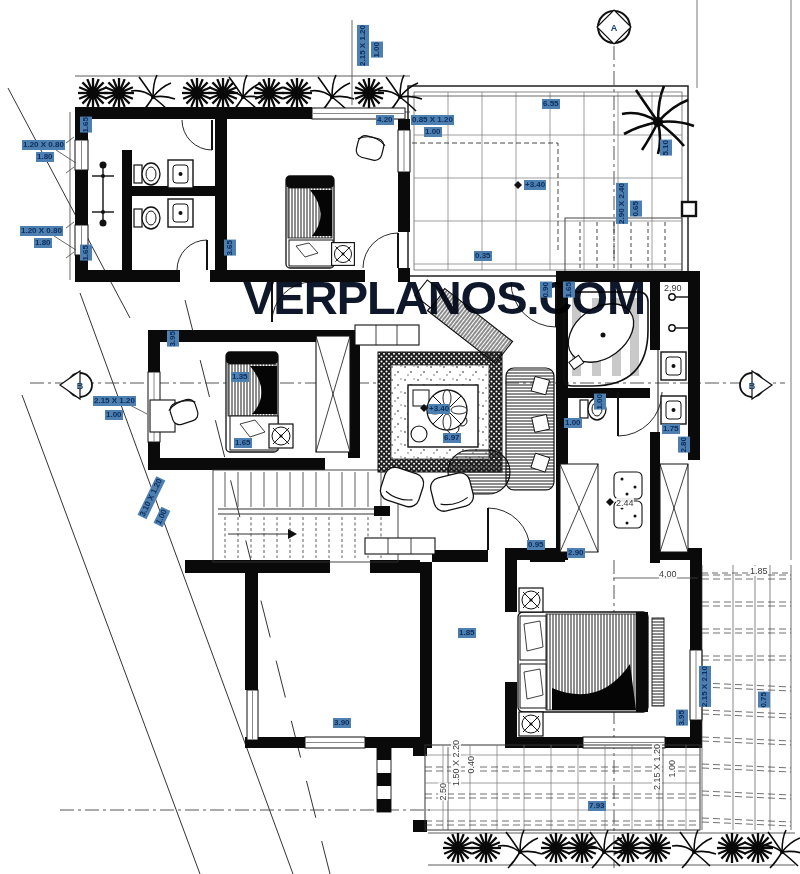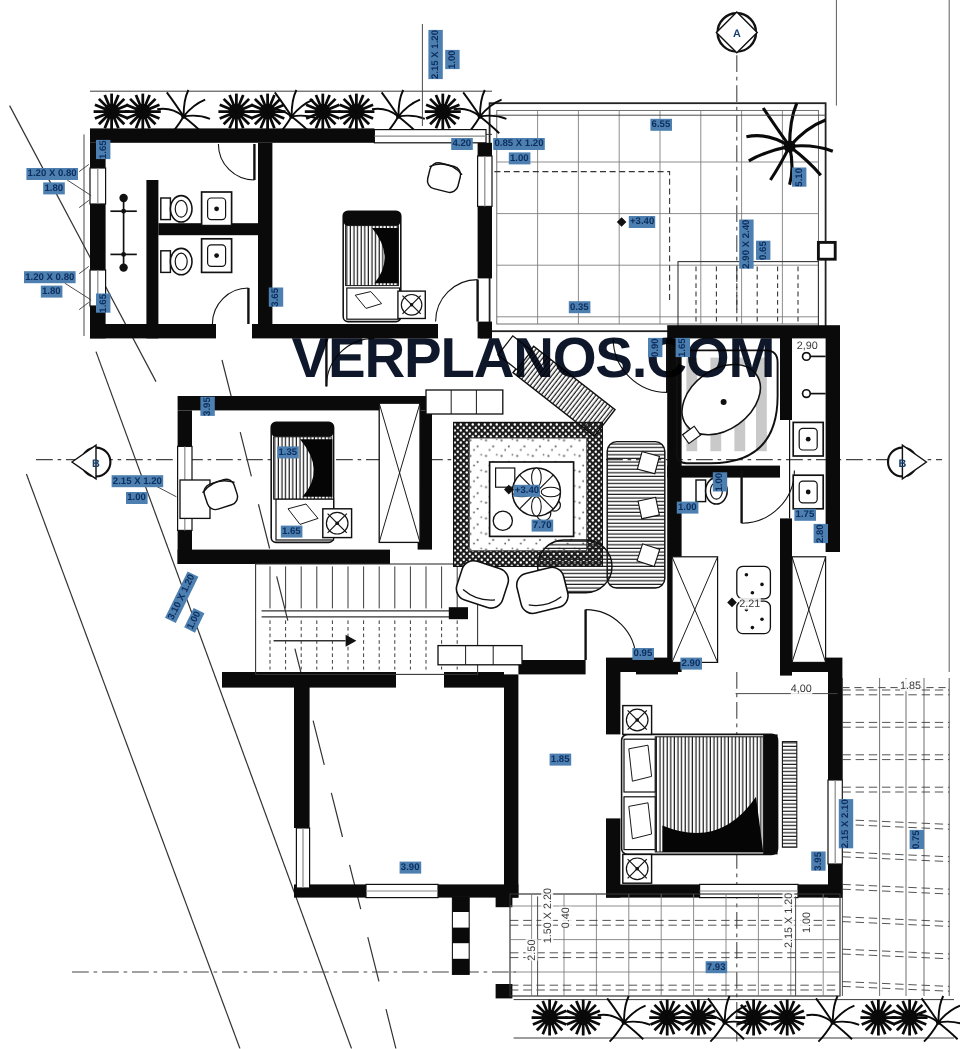--- a/index.html
+++ b/index.html
@@ -640,26 +640,26 @@
 <span class="lab hl v" style="left:167px;top:331px">3.95</span>
 <span class="lab hl" style="left:231px;top:372px">1.35</span>
 <span class="lab hl" style="left:93px;top:396px">2.15 X 1.20</span>
 <span class="lab hl" style="left:105px;top:410px">1.00</span>
 <span class="lab hl diag" style="left:142px;top:512px">3.10 X 1.20</span>
 <span class="lab hl diag" style="left:158px;top:520px">1.00</span>
 <span class="lab hl" style="left:234px;top:438px">1.65</span>
 <span class="lab hl v" style="left:540px;top:282px">0.90</span>
 <span class="lab hl v" style="left:563px;top:282px">1.65</span>
 <span class="lab hl" style="left:428px;top:404px">+3.40</span>
-<span class="lab hl" style="left:443px;top:433px">7.70</span>
+<span class="lab hl" style="left:443px;top:433px">6.97</span>
 <span class="lab hl" style="left:564px;top:418px">1.00</span>
 <span class="lab hl v" style="left:594px;top:394px">1.00</span>
 <span class="lab hl" style="left:662px;top:424px">1.75</span>
 <span class="lab hl v" style="left:678px;top:437px">2.80</span>
-<span class="lab pl" style="left:616px;top:498px">2.21</span>
+<span class="lab pl" style="left:616px;top:498px">2.44</span>
 <span class="lab hl" style="left:527px;top:540px">0.95</span>
 <span class="lab hl" style="left:567px;top:548px">2.90</span>
 <span class="lab pl" style="left:659px;top:569px">4,00</span>
 <span class="lab pl" style="left:750px;top:566px">1.85</span>
 <span class="lab hl" style="left:458px;top:628px">1.85</span>
 <span class="lab hl v" style="left:676px;top:710px">3.95</span>
 <span class="lab hl v" style="left:699px;top:666px">2.15 X 2.10</span>
 <span class="lab hl v" style="left:758px;top:692px">0.75</span>
 <span class="lab hl" style="left:333px;top:718px">3.90</span>
 <span class="lab pl v" style="left:451px;top:740px">1.50 X 2.20</span>

